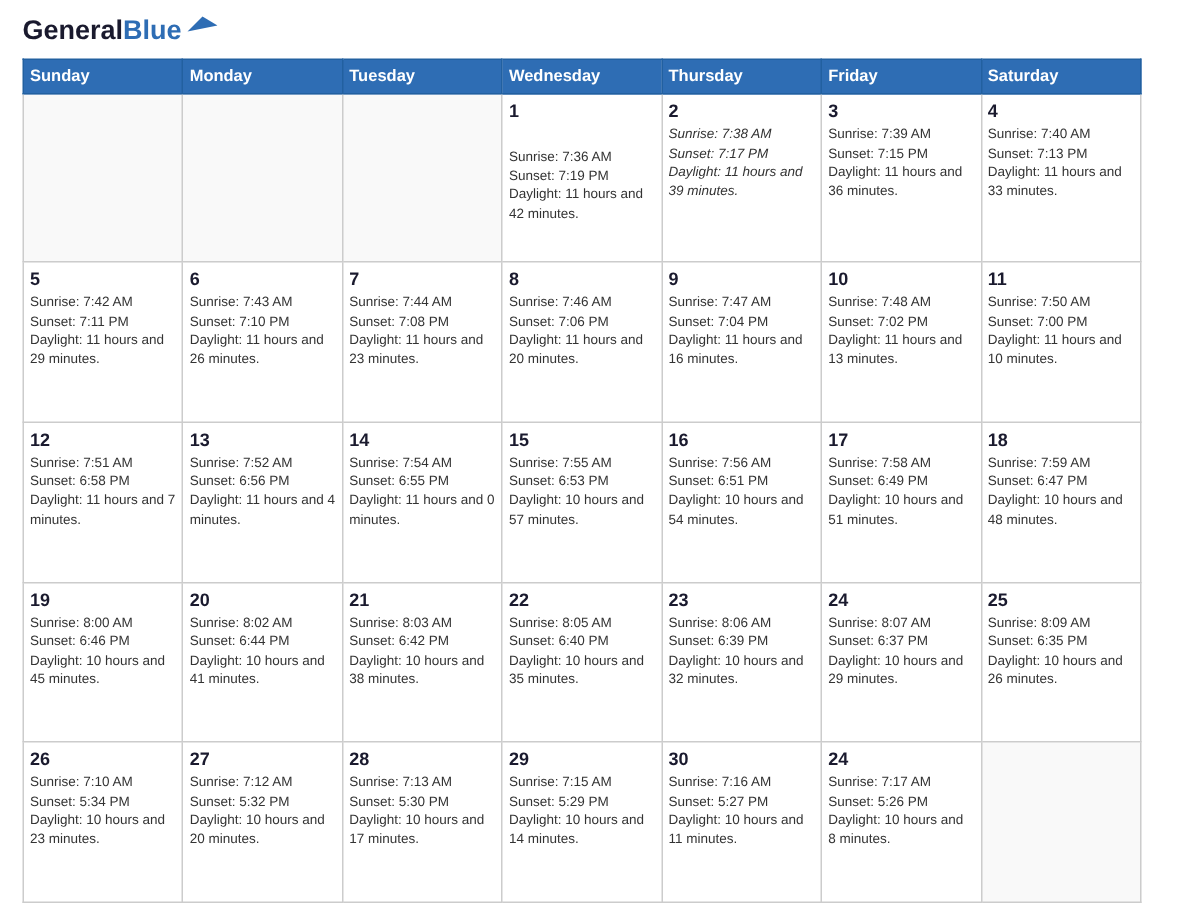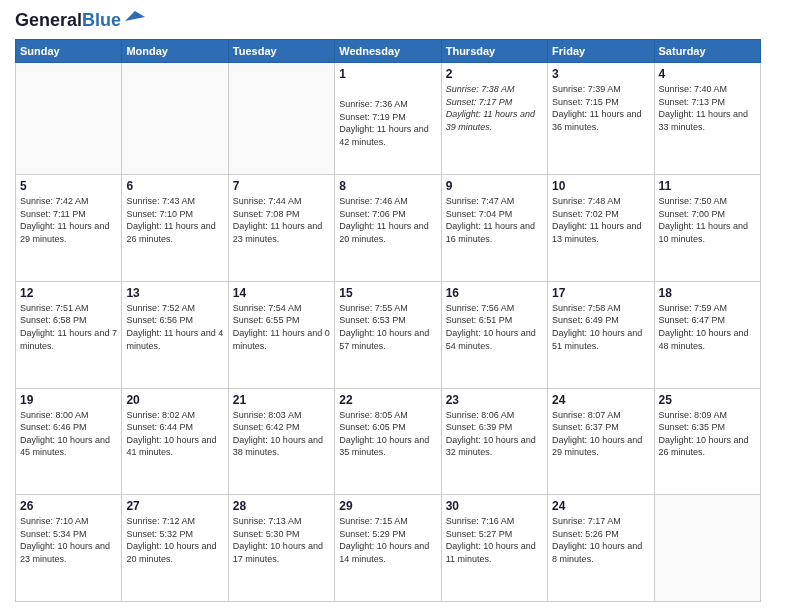--- a/index.html
+++ b/index.html
@@ -247,21 +247,21 @@
           </td>
           <td>
             <span class="day-num">21</span>
             <div class="day-info" style="white-space: pre-line;">Sunrise: 8:03 AM
 Sunset: 6:42 PM
 Daylight: 10 hours and 38 minutes.</div>
           </td>
           <td>
             <span class="day-num">22</span>
             <div class="day-info" style="white-space: pre-line;">Sunrise: 8:05 AM
-Sunset: 6:05 PM
+Sunset: 6:40 PM
 Daylight: 10 hours and 35 minutes.</div>
           </td>
           <td>
             <span class="day-num">23</span>
             <div class="day-info" style="white-space: pre-line;">Sunrise: 8:06 AM
 Sunset: 6:39 PM
 Daylight: 10 hours and 32 minutes.</div>
           </td>
           <td>
             <span class="day-num">24</span>

